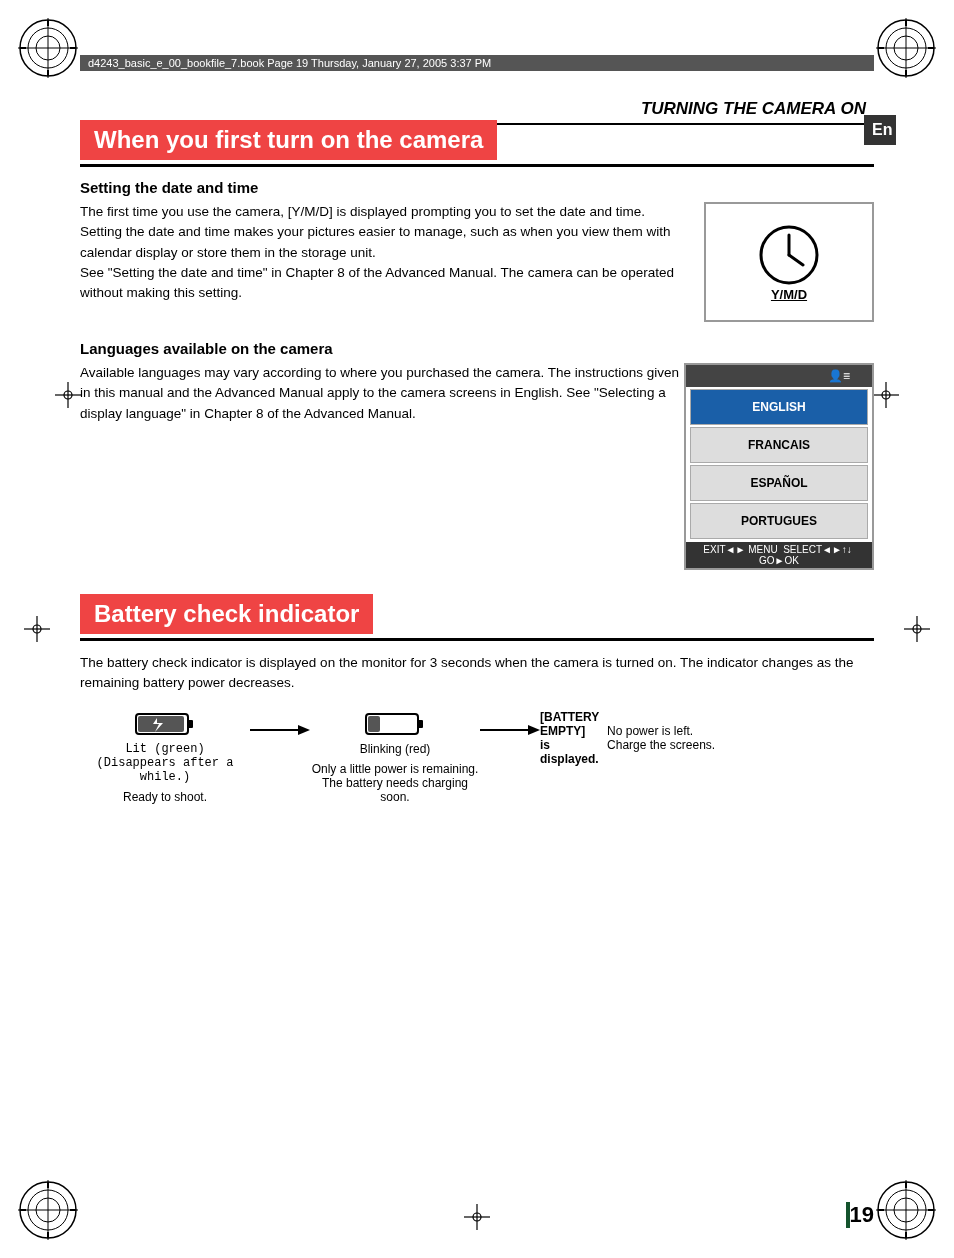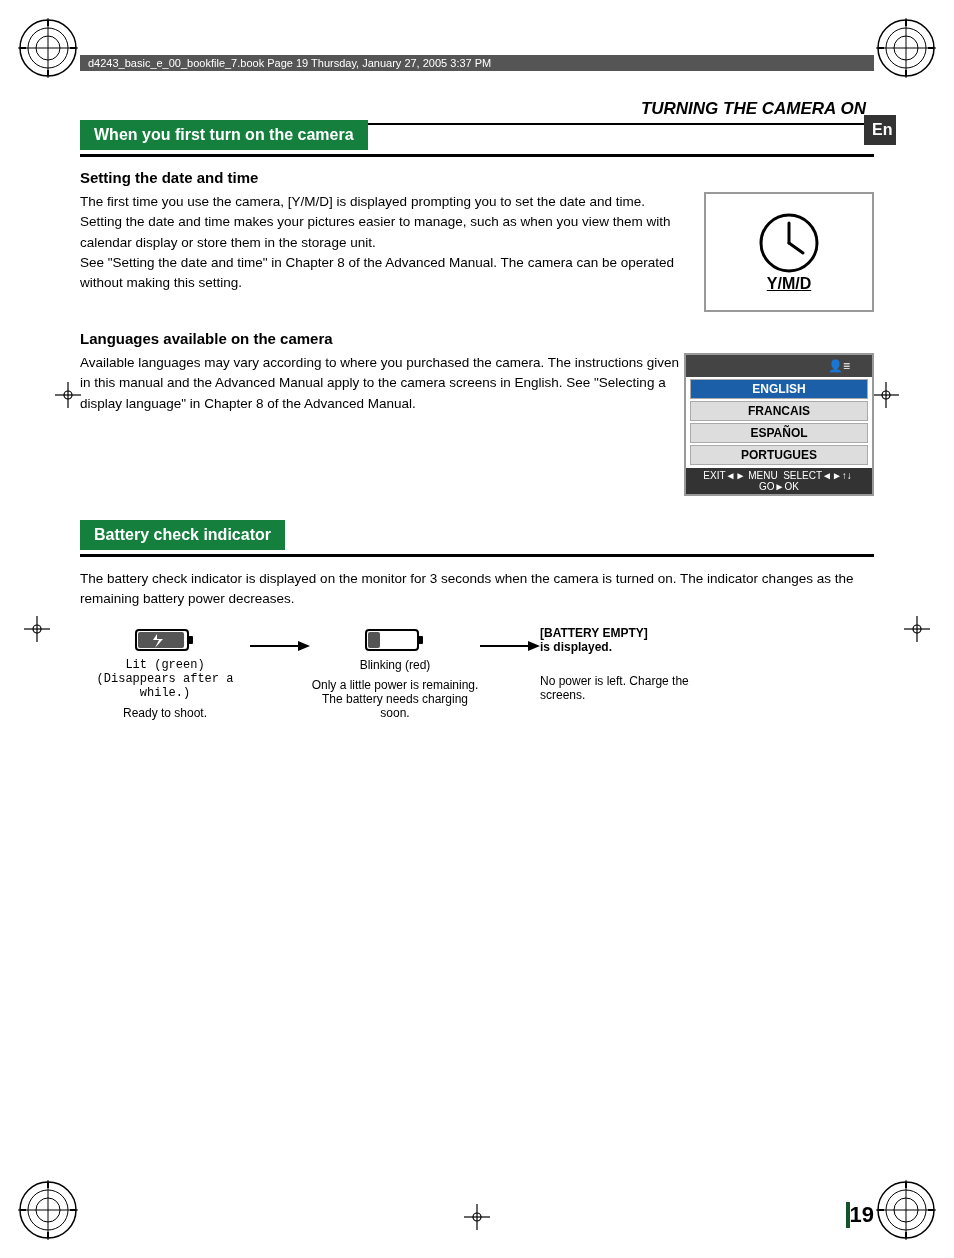--- a/index.html
+++ b/index.html
@@ -79,23 +79,23 @@
     .main-content {
       position: absolute;
       top: 120px;
       left: 80px;
       right: 80px;
       bottom: 80px;
     }
 
     
     .section-title {
-      background: #15803d;
-      color: #fff;
-      font-size: 16px;
+      background: #ef4444;
+      color: #fff;
+      font-size: 24px;
       font-weight: bold;
       padding: 6px 14px;
       margin-bottom: 10px;
       display: inline-block;
     }
 
     .section-title-row {
       display: flex;
       align-items: center;
       margin-bottom: 12px;
@@ -141,21 +141,21 @@
       display: flex;
       flex-direction: column;
       align-items: center;
       justify-content: center;
       padding: 16px;
       width: 170px;
       height: 120px;
     }
 
     .camera-screen .ymd-label {
-      font-size: 16px;
+      font-size: 13px;
       font-weight: bold;
       text-decoration: underline;
     }
 
     
     .lang-screen {
       border: 2px solid #999;
       background: #fff;
       width: 190px;
       padding: 0;
@@ -167,21 +167,21 @@
       color: #fff;
       text-align: right;
       padding: 2px 6px;
       font-size: 11px;
     }
 
     .lang-option {
       background: #ddd;
       border: 1px solid #aaa;
       margin: 2px 4px;
-      padding: 2px 8px;
+      padding: 10px 8px;
       text-align: center;
       font-weight: bold;
       font-size: 12px;
     }
 
     .lang-option.selected {
       background: #1a5fa8;
       color: #fff;
     }
 
@@ -420,21 +420,21 @@
         <div style="font-size:12px;text-align:center;margin-top:6px;">Only a little power is remaining. The battery needs charging soon.</div>
       </div>
 
       <div style="display:flex;align-items:flex-start;padding-top:10px;width:60px;justify-content:center;">
         <svg width="60" height="20" viewBox="0 0 60 20">
           <line x1="0" y1="10" x2="50" y2="10" stroke="#000" stroke-width="2"></line>
           <polygon points="48,5 60,10 48,15" fill="#000"></polygon>
         </svg>
       </div>
 
-      <div style="display:flex;flex-direction:column;align-items:flex-start;width:190px;">
+      <div style="display:flex;flex-direction:row;align-items:flex-start;width:190px;">
         <div style="font-size:12px;font-weight:bold;text-align:left;margin-bottom:6px;">[BATTERY EMPTY]<br>is displayed.</div>
         <div style="font-size:12px;text-align:left;margin-top:14px;">No power is left. Charge the screens.</div>
       </div>
     </div>
   </div>
 
 </div>
 
 <div class="page-number">
   <span>19</span>

